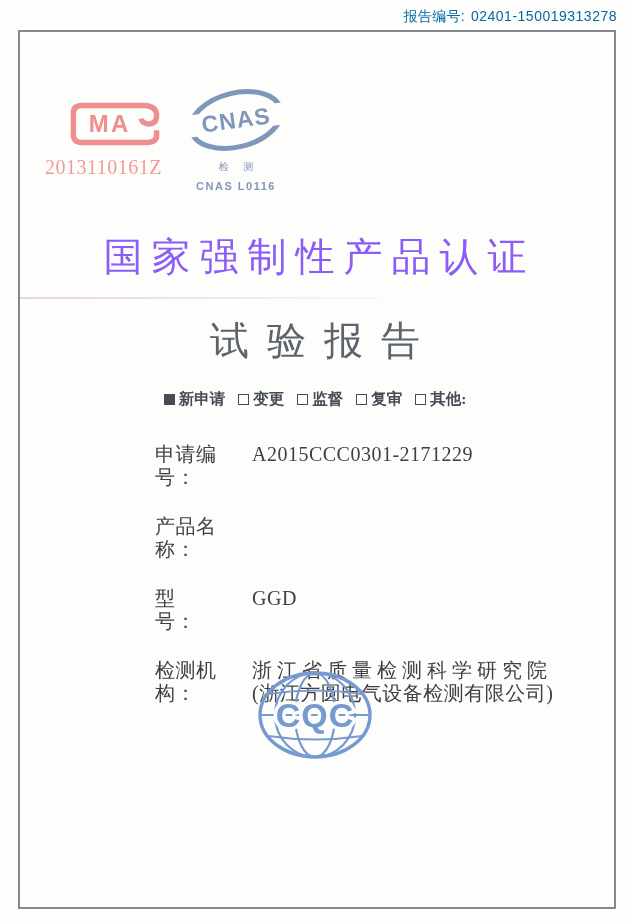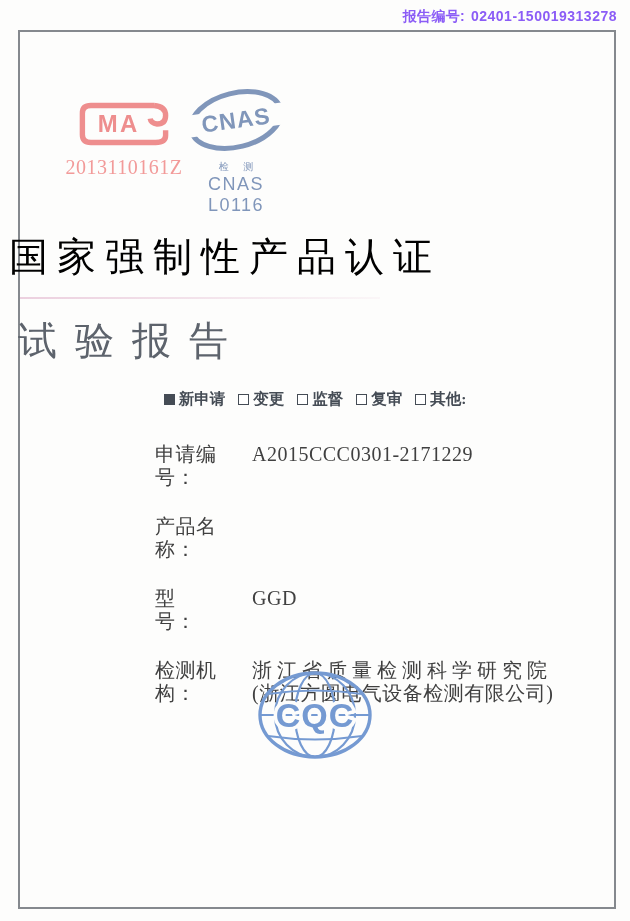--- a/index.html
+++ b/index.html
@@ -8,43 +8,43 @@
     background:#fdfdfc; overflow:hidden;
     font-family:"Liberation Serif","DejaVu Serif",serif;
   }
   .inner-border {
     position:absolute; left:18px; top:30px; width:598px; height:879px;
     box-sizing:border-box; border:2px solid #85898e;
   }
   .report-no {
     position:absolute; top:8px; right:13px;
     font-family:"Liberation Sans","DejaVu Sans",sans-serif;
-    font-size:14px; font-weight:bold; color:#8b5cf6; letter-spacing:.3px;
+    font-size:14px; font-weight:normal; color:#0369a1; letter-spacing:.3px;
   }
   .report-no .num { margin-left:6px; letter-spacing:.5px; }
 
   
-  .cma-wrap { position:absolute; left:61px; top:98px; width:126px; text-align:center; }
+  .cma-wrap { position:absolute; left:36px; top:98px; width:126px; text-align:right; }
   .cma-code {
     margin-top:2px; font-size:20px; color:#f29a99; letter-spacing:.5px;
     font-family:Liberation Serif, serif;
   }
 
   
   .cnas-wrap { position:absolute; left:184px; top:86px; width:104px; text-align:center; color:#8096ba; }
   .cnas-caption { font-size:10px; letter-spacing:6px; margin-top:2px; padding-left:6px; }
-  .cnas-accr { font-size:18px; letter-spacing:1.5px; margin-top:0;
-    font-family:"Liberation Sans","DejaVu Sans",sans-serif; }
+  .cnas-accr { font-size:11px; letter-spacing:1.5px; margin-top:6px;
+    font-family:"Liberation Sans","DejaVu Sans",sans-serif;font-weight:bold; }
 
   .title-1 {
-    position:absolute; top:230px; left:0; width:100%; 
-    font-size:39px; color:#000000; letter-spacing:9px; text-indent:9px;
+    position:absolute; top:230px; left:0; width:100%; text-align:center;
+    font-size:39px; color:#8b5cf6; letter-spacing:9px; text-indent:9px;
   }
   .title-2 {
-    position:absolute; top:314px; left:0; width:100%; 
+    position:absolute; top:314px; left:0; width:100%; text-align:center;
     font-size:39px; color:#5d636c; letter-spacing:18px; text-indent:18px;
   }
   .scan-line {
     position:absolute; top:297px; left:20px; width:360px; height:2px;
     background:linear-gradient(to right, rgba(219,164,194,.5), rgba(219,164,194,.08));
   }
 
   .apptype {
     position:absolute; top:389px; left:0; width:100%;
     display:flex; justify-content:center;

